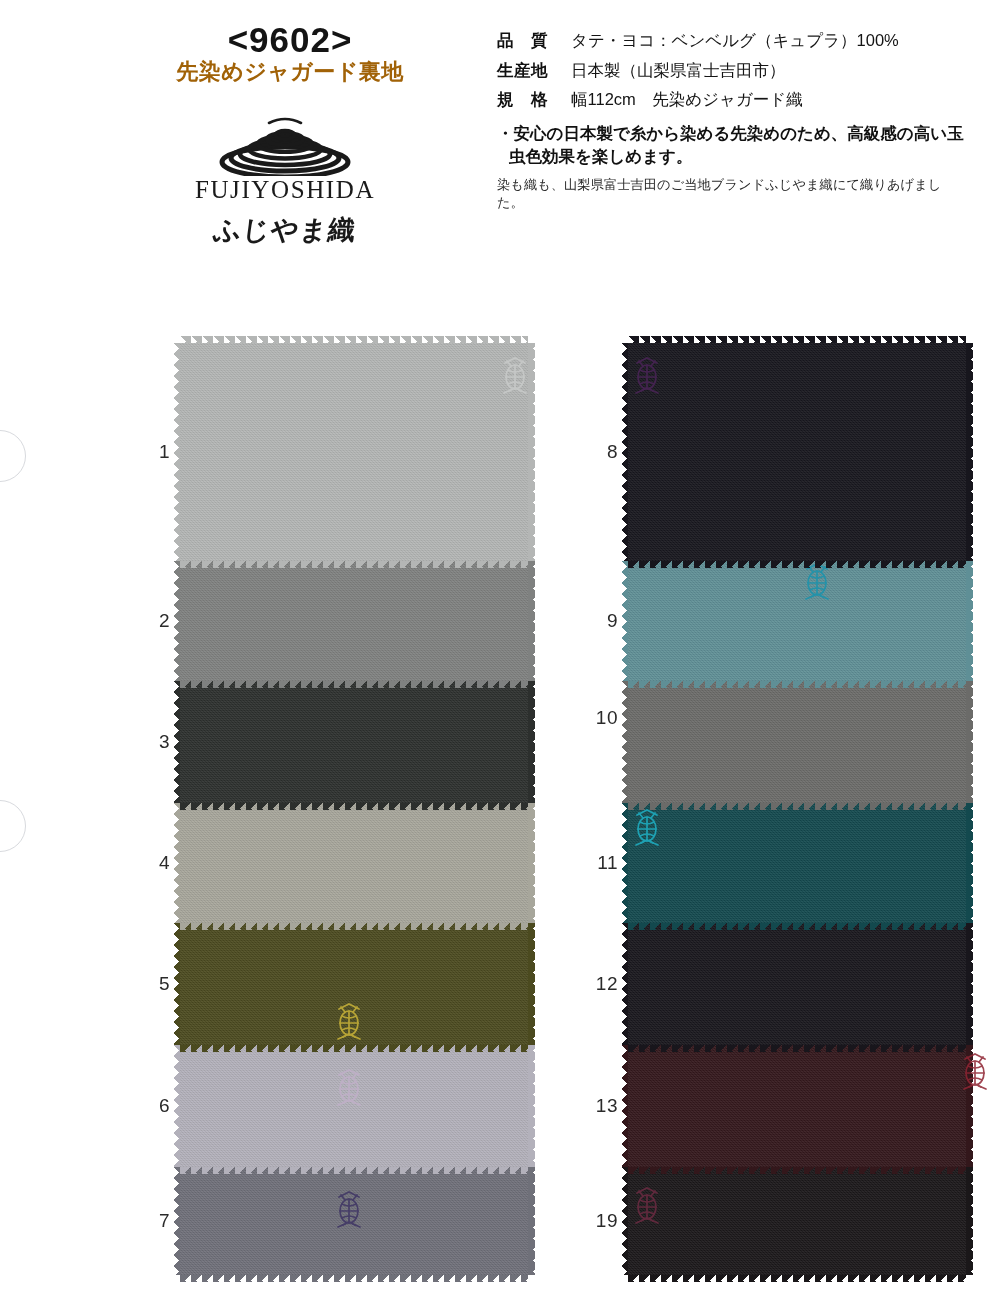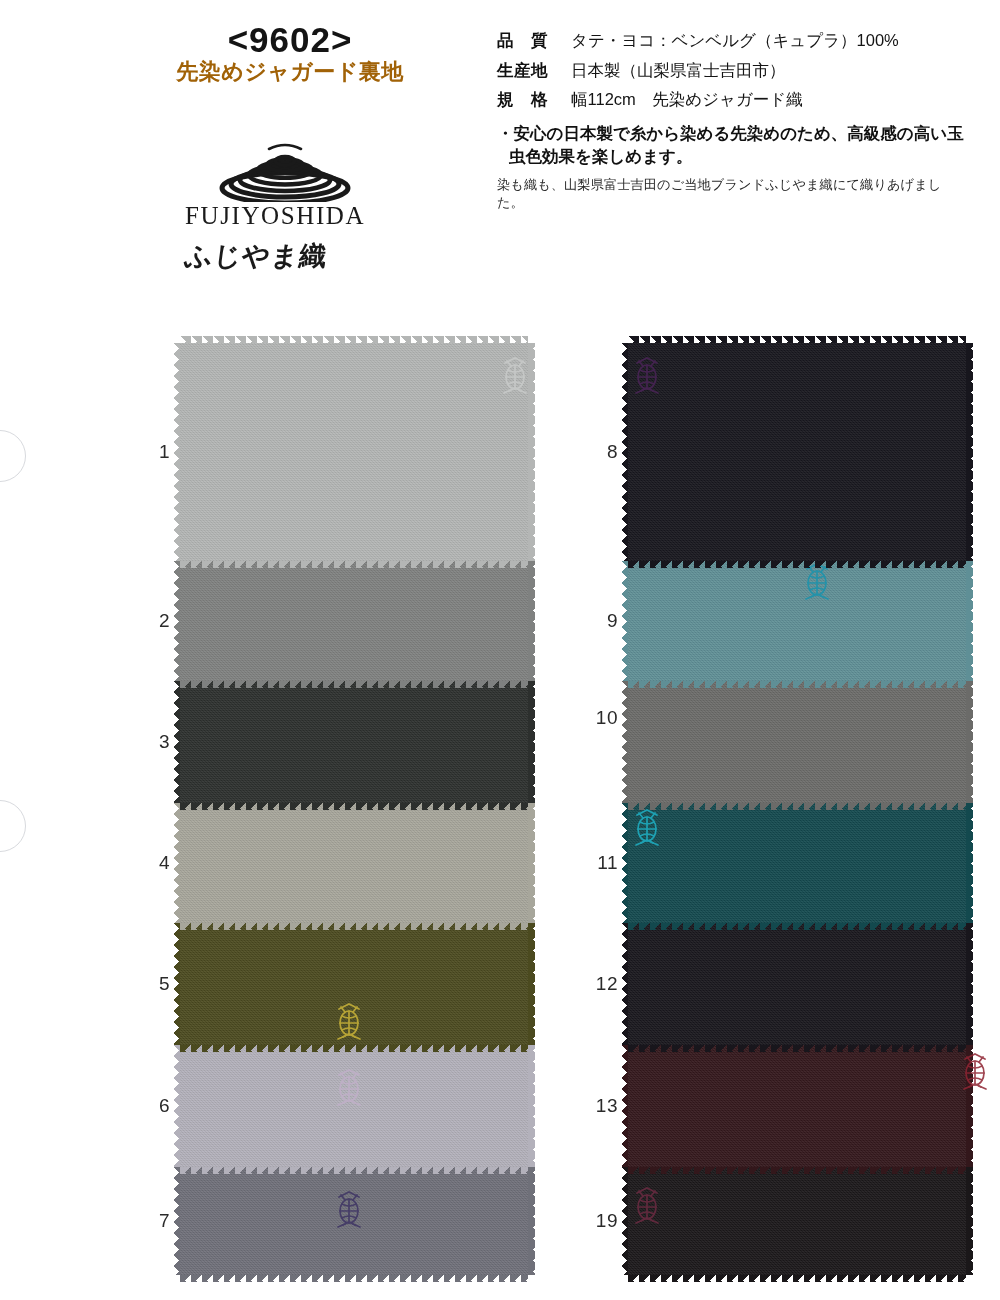--- a/index.html
+++ b/index.html
@@ -30,21 +30,21 @@
   .code {
     font-size:35px; font-weight:bold; letter-spacing:1px;
     line-height:1.05; color:#141414;
   }
   .prod-name {
     font-size:22px; font-weight:bold; letter-spacing:0.5px;
     line-height:1.2; color:#a16207;
   }
 
   
-  .logo-block { position:absolute; left:185px; top:140px; width:200px; text-align:left; }
+  .logo-block { position:absolute; left:185px; top:114px; width:200px; text-align:center; }
   .logo-mark { width:200px; height:62px; display:block; }
   .logo-word {
     font-family:"Liberation Serif", serif;
     font-size:25px; letter-spacing:1.6px; color:#1a1a1a;
     margin-top:1px; line-height:1;
   }
   .logo-brand {
     margin-top:14px; font-size:27px; color:#1a1a1a;
     font-family:"DejaVu Sans", sans-serif; font-weight:bold;
     letter-spacing:1px; line-height:1;

